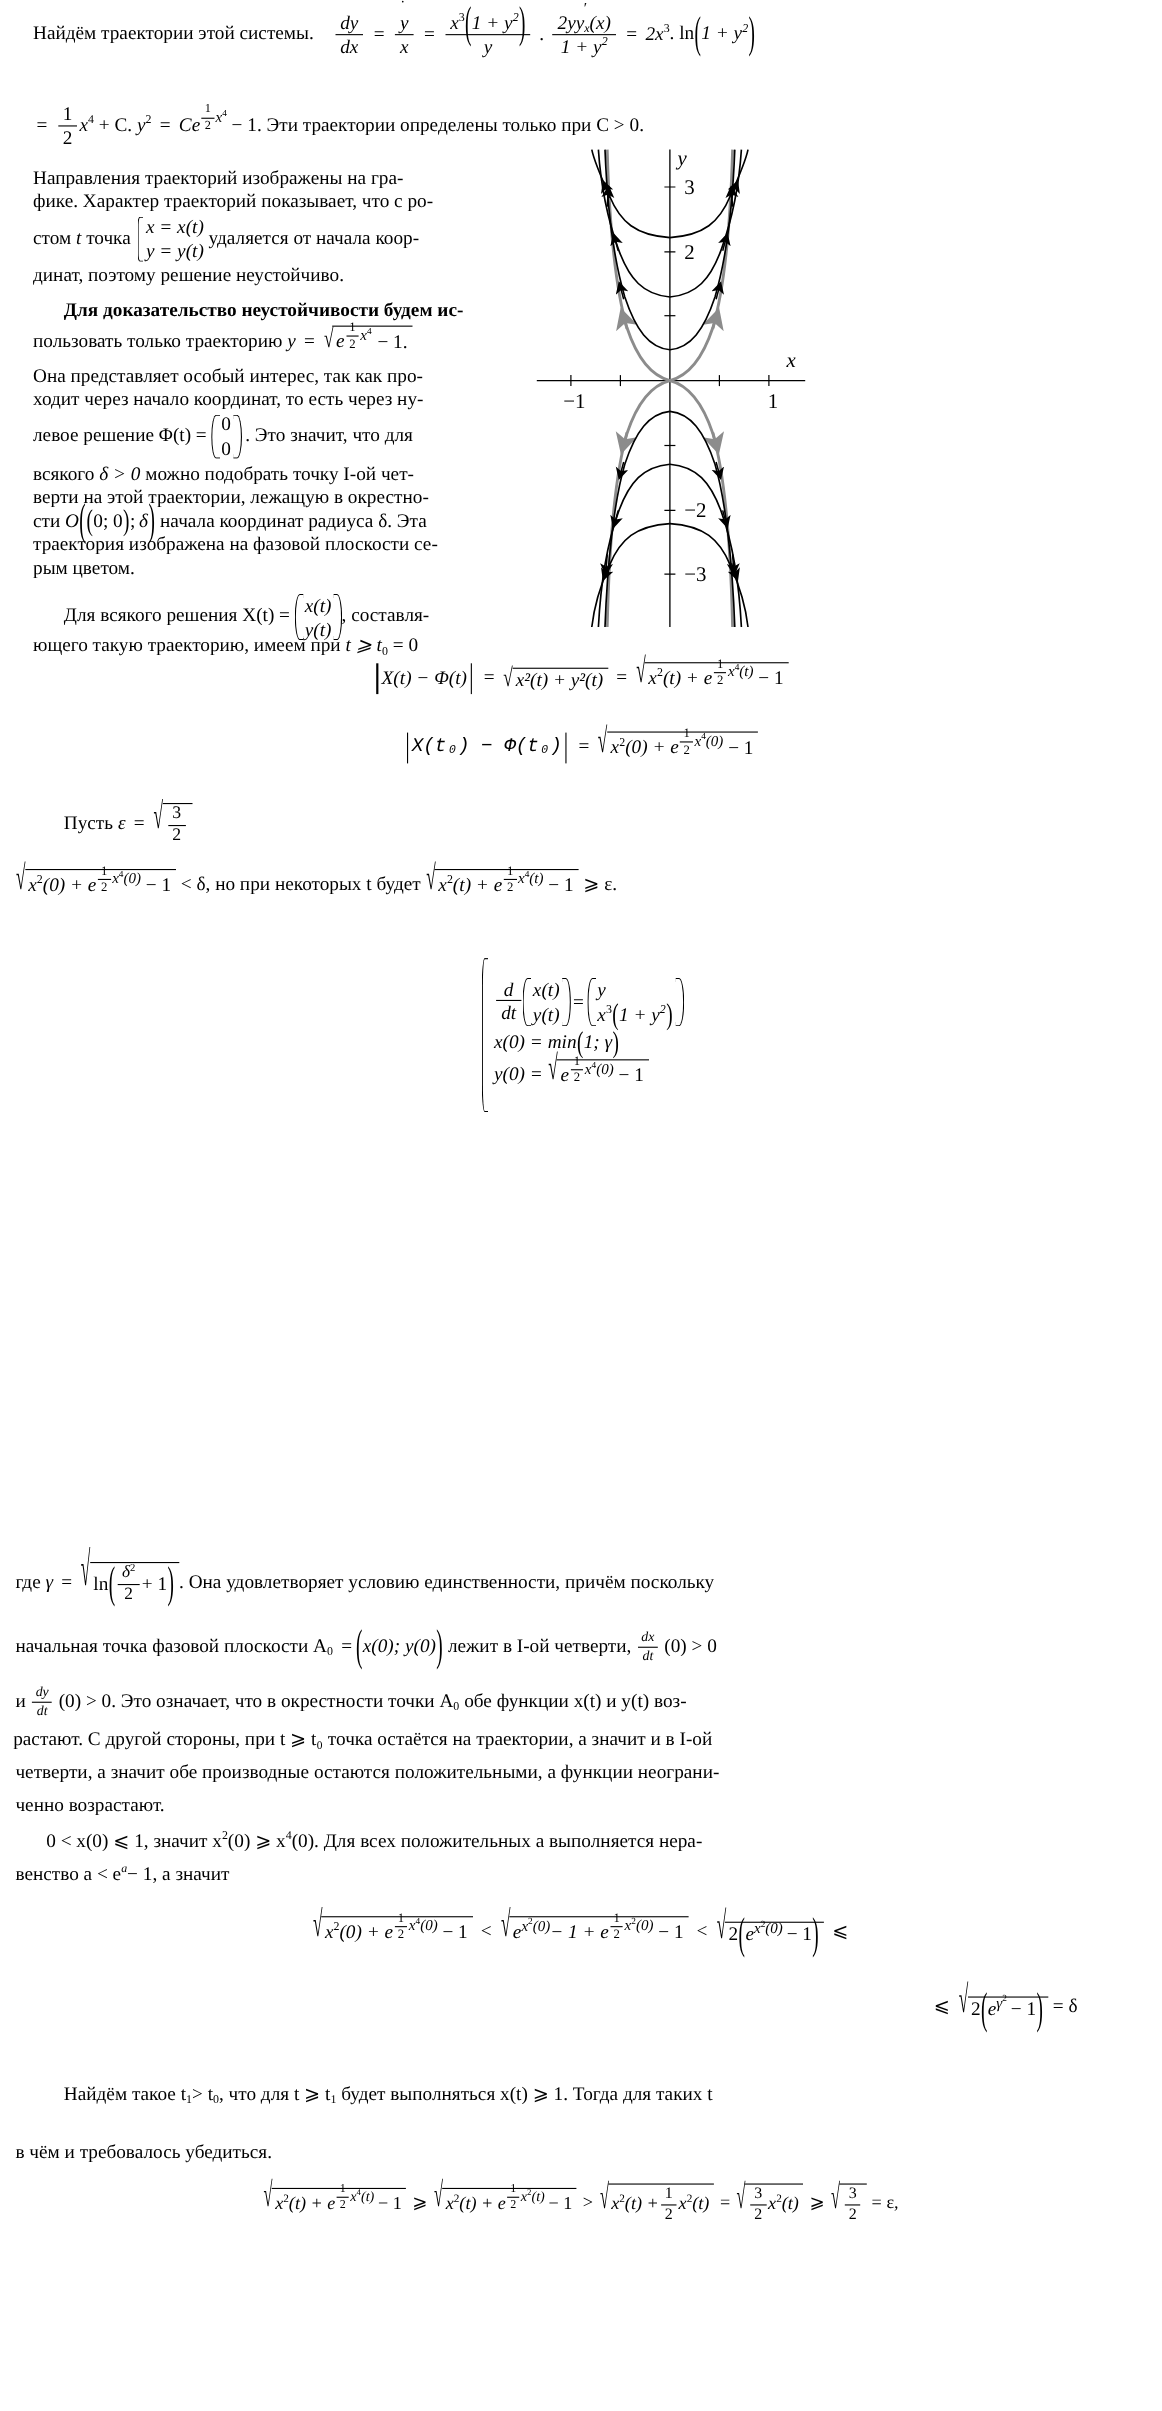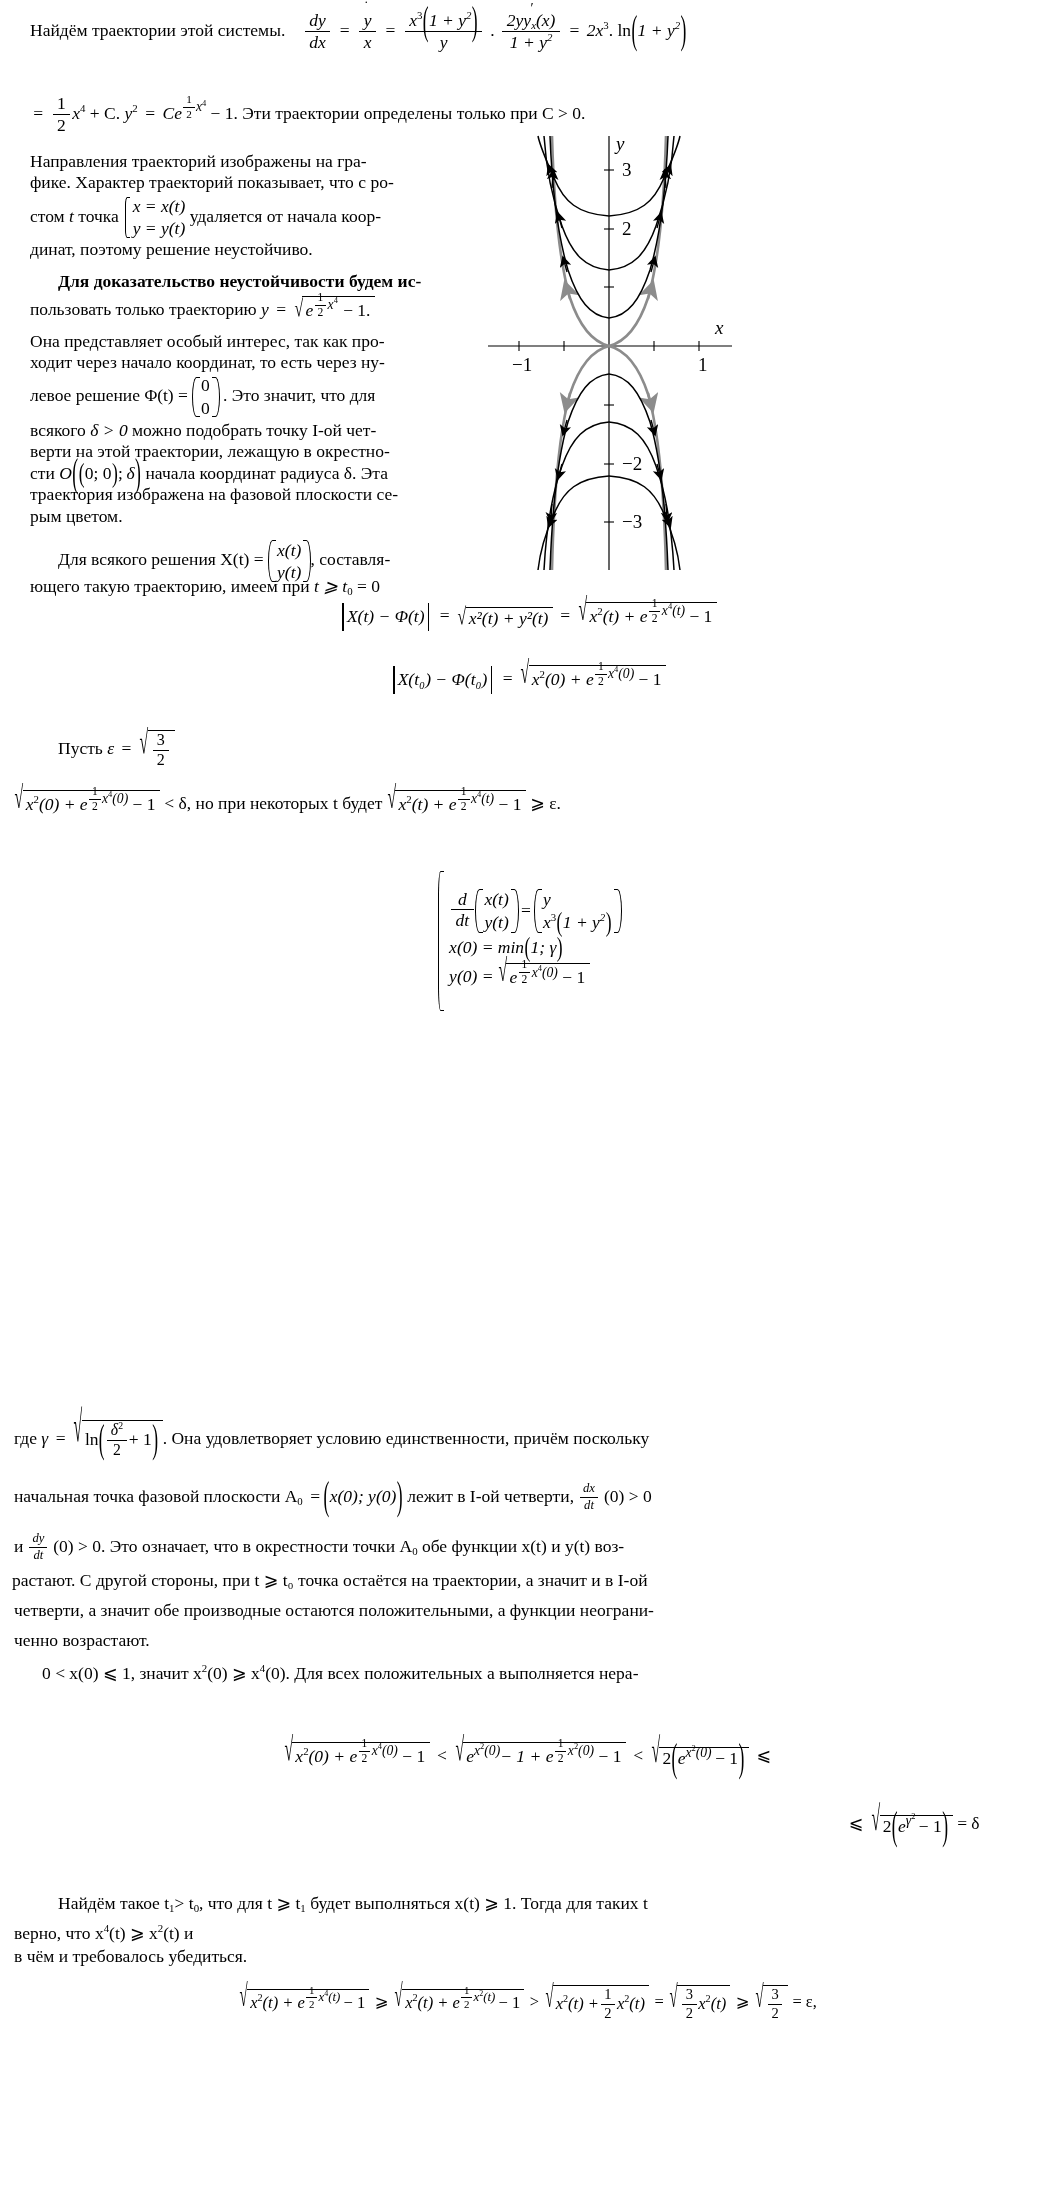--- a/index.html
+++ b/index.html
@@ -358,21 +358,21 @@
     <span class="sqrt">
       <span class="radsym">√</span><span class="radicand mi">x²(t) + y²(t)</span>
     </span>
     <span class="mo">=</span>
     <span class="sqrt">
       <span class="radsym" style="transform:scaleY(1.8) scaleX(0.9);">√</span><span class="radicand"><span class="mi">x</span><sup class="sp">2</sup><span class="mi">(t) + e</span><span style="display:inline-block;position:relative;top:-.5em;font-size:.78em;"><span class="frac" style="font-size:.85em;"><span class="num mn">1</span><span class="den mn">2</span></span><span class="mi">x</span><sup class="sp">4</sup><span class="mi">(t)</span></span><span class="mtxt" style="padding-left:.25em;">− 1</span></span>
     </span>
   </div>
 
   <div class="centerline" style="left:0; top:665px; width:1056px; text-align:center;">
-    <span class="vecwrap" style="height:1.6em; vertical-align:middle;">
+    <span class="vecwrap" style="height:1.6em; vertical-align:middle;font-family:Liberation Mono, monospace;">
       <span class="barl"></span>
         <span class="mi">X(t₀) − Φ(t₀)</span>
         <span class="barr"></span>
     </span>
     <span class="mo">=</span>
     <span class="sqrt">
       <span class="radsym" style="transform:scaleY(1.8) scaleX(0.9);">√</span><span class="radicand"><span class="mi">x</span><sup class="sp">2</sup><span class="mi">(0) + e</span><span style="display:inline-block;position:relative;top:-.5em;font-size:.78em;"><span class="frac" style="font-size:.85em;"><span class="num mn">1</span><span class="den mn">2</span></span><span class="mi">x</span><sup class="sp">4</sup><span class="mi">(0)</span></span><span class="mtxt" style="padding-left:.25em;">− 1</span></span>
     </span>
   </div>
 
@@ -470,20 +470,23 @@
     <span>обе функции x(t) и y(t) воз-</span>
   </div>
 
   <div class="para" style="left:12px; top:1572px; width:1030px;">растают. С другой стороны, при t ⩾ t₀ точка остаётся на траектории, а значит и в I-ой</div>
   <div class="para" style="left:14px; top:1602px; width:1030px;">четверти, а значит обе производные остаются положительными, а функции неограни-</div>
   <div class="para" style="left:14px; top:1632px; width:1030px;">ченно возрастают.</div>
 
   <div class="para" style="left:14px; top:1665px; width:1030px; white-space:nowrap;">
     <span class="indent"></span><span>0 &lt; x(0) ⩽ 1, значит x</span><sup class="sp">2</sup><span>(0) ⩾ x</span><sup class="sp">4</sup><span>(0). Для всех положительных a выполняется нера-</span>
   </div>
+  <div class="para" style="left:14px; top:1695px; width:1030px; white-space:nowrap;">
+    <span>венство a &lt; e</span><sup class="spi">a</sup><span>− 1, а значит</span>
+  </div>
 
   <div class="centerline" style="left:14px; top:1742px; width:1030px; text-align:center;">
     <span class="sqrt">
       <span class="radsym" style="transform:scaleY(1.9) scaleX(.9);">√</span><span class="radicand"><span class="mi">x</span><sup class="sp">2</sup><span class="mi">(0) + e</span><span style="display:inline-block;position:relative;top:-.5em;font-size:.78em;"><span class="frac" style="font-size:.85em;"><span class="num mn">1</span><span class="den mn">2</span></span><span class="mi">x</span><sup class="sp">4</sup><span class="mi">(0)</span></span><span class="mtxt" style="padding-left:.25em;">− 1</span></span>
     </span>
     <span class="mo">&lt;</span>
     <span class="sqrt">
       <span class="radsym" style="transform:scaleY(1.9) scaleX(.9);">√</span><span class="radicand"><span class="mi">e</span><span style="display:inline-block;position:relative;top:-.5em;font-size:.78em;"><span class="mi">x</span><sup class="sp">2</sup><span class="mi">(0)</span></span><span class="mi">− 1 + e</span><span style="display:inline-block;position:relative;top:-.5em;font-size:.78em;"><span class="frac" style="font-size:.85em;"><span class="num mn">1</span><span class="den mn">2</span></span><span class="mi">x</span><sup class="sp">2</sup><span class="mi">(0)</span></span><span class="mtxt" style="padding-left:.25em;">− 1</span></span>
     </span>
     <span class="mo">&lt;</span>
@@ -498,23 +501,20 @@
     <span class="sqrt">
       <span class="radsym" style="transform:scaleY(2.0) scaleX(.9);">√</span><span class="radicand"><span class="mn">2</span><span class="bigp b2">(</span><span class="mi">e</span><span style="display:inline-block;position:relative;top:-.5em;font-size:.78em;"><span class="mi">γ</span><sup class="sp">2</sup></span><span class="mtxt" style="padding-left:.2em;">− 1</span><span class="bigp b2">)</span></span>
     </span>
     <span class="mtxt">= δ</span>
     <span style="display:inline-block;width:60px;"></span>
   </div>
 
   <div class="para" style="left:30px; top:1895px; width:1010px; white-space:nowrap;">
     <span class="indent"></span><span>Найдём такое t</span><sub class="sb">1</sub><span>&gt; t</span><sub class="sb">0</sub><span>, что для t ⩾ t</span><sub class="sb">1</sub>&nbsp;<span>будет выполняться x(t) ⩾ 1. Тогда для таких t</span>
   </div>
-  <div class="para" style="left:14px; top:1925px; width:1030px; white-space:nowrap;">
-    <span>верно, что x</span><sup class="sp">4</sup><span>(t) ⩾ x</span><sup class="sp">2</sup><span>(t) и</span>
-  </div>
 
   <div class="centerline" style="left:6px; top:1985px; width:1044px; text-align:center; font-size:16.5px;">
     <span class="sqrt">
       <span class="radsym" style="transform:scaleY(1.9) scaleX(.9);">√</span><span class="radicand"><span class="mi">x</span><sup class="sp">2</sup><span class="mi">(t) + e</span><span style="display:inline-block;position:relative;top:-.5em;font-size:.78em;"><span class="frac" style="font-size:.85em;"><span class="num mn">1</span><span class="den mn">2</span></span><span class="mi">x</span><sup class="sp">4</sup><span class="mi">(t)</span></span><span class="mtxt" style="padding-left:.2em;">− 1</span></span>
     </span>
     <span class="mo tight">⩾</span>
     <span class="sqrt">
       <span class="radsym" style="transform:scaleY(1.9) scaleX(.9);">√</span><span class="radicand"><span class="mi">x</span><sup class="sp">2</sup><span class="mi">(t) + e</span><span style="display:inline-block;position:relative;top:-.5em;font-size:.78em;"><span class="frac" style="font-size:.85em;"><span class="num mn">1</span><span class="den mn">2</span></span><span class="mi">x</span><sup class="sp">2</sup><span class="mi">(t)</span></span><span class="mtxt" style="padding-left:.2em;">− 1</span></span>
     </span>
     <span class="mo tight">&gt;</span>

